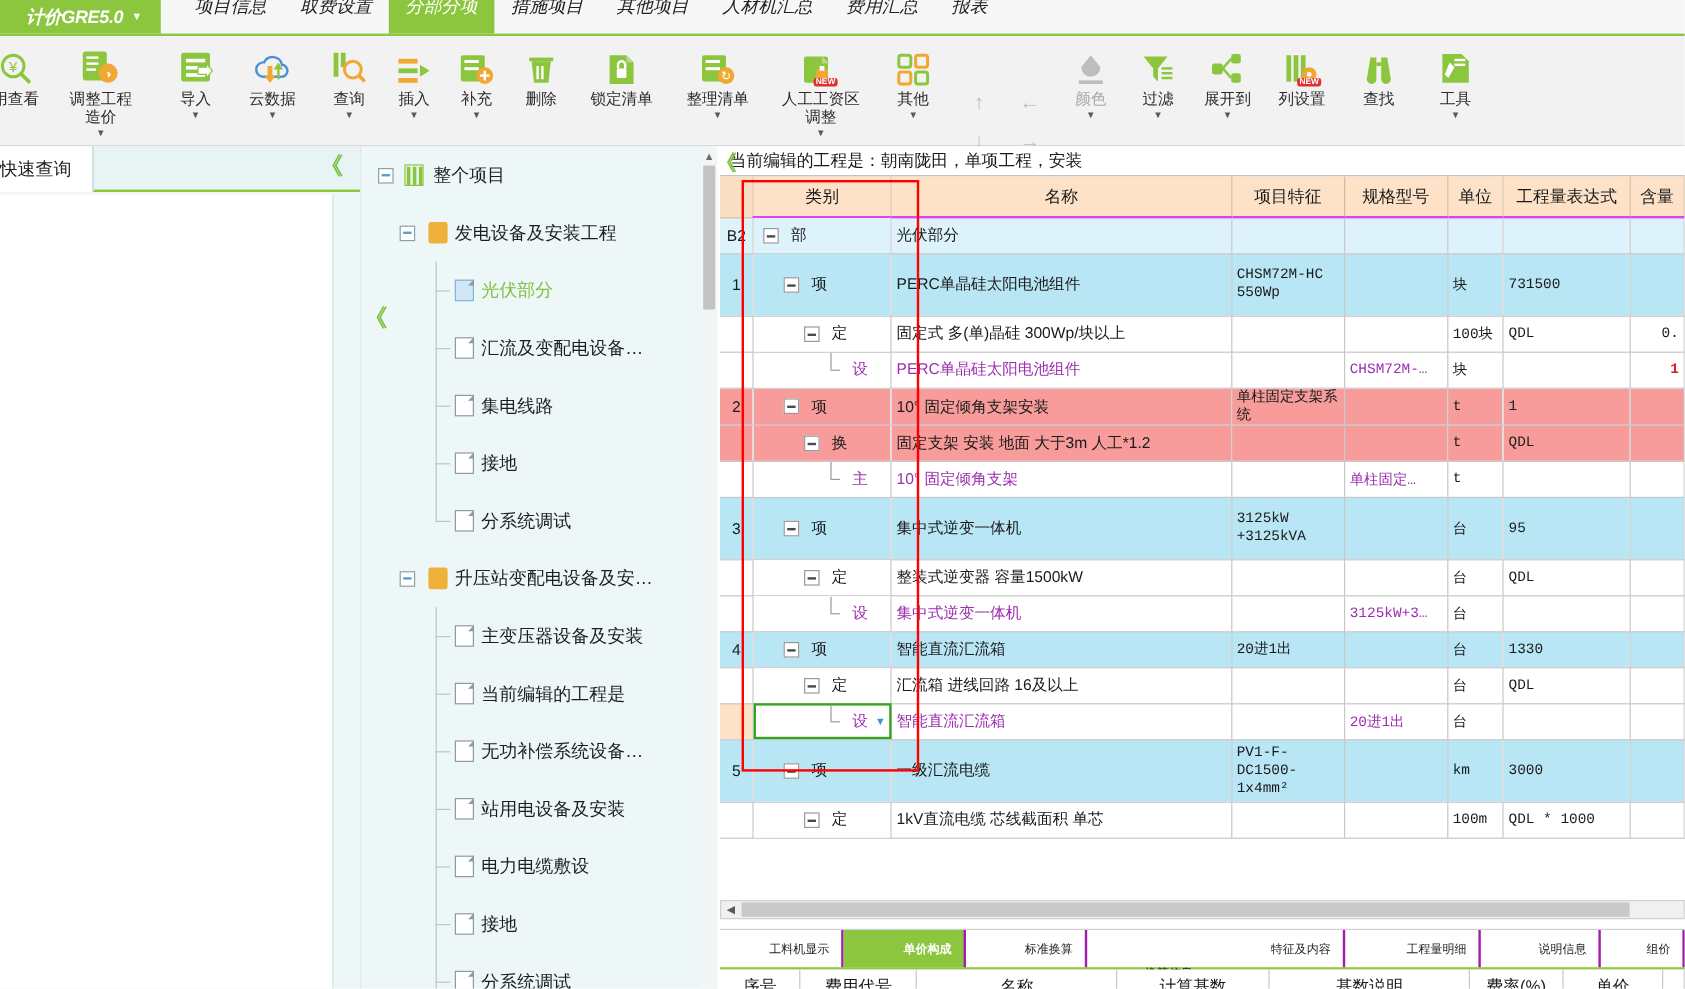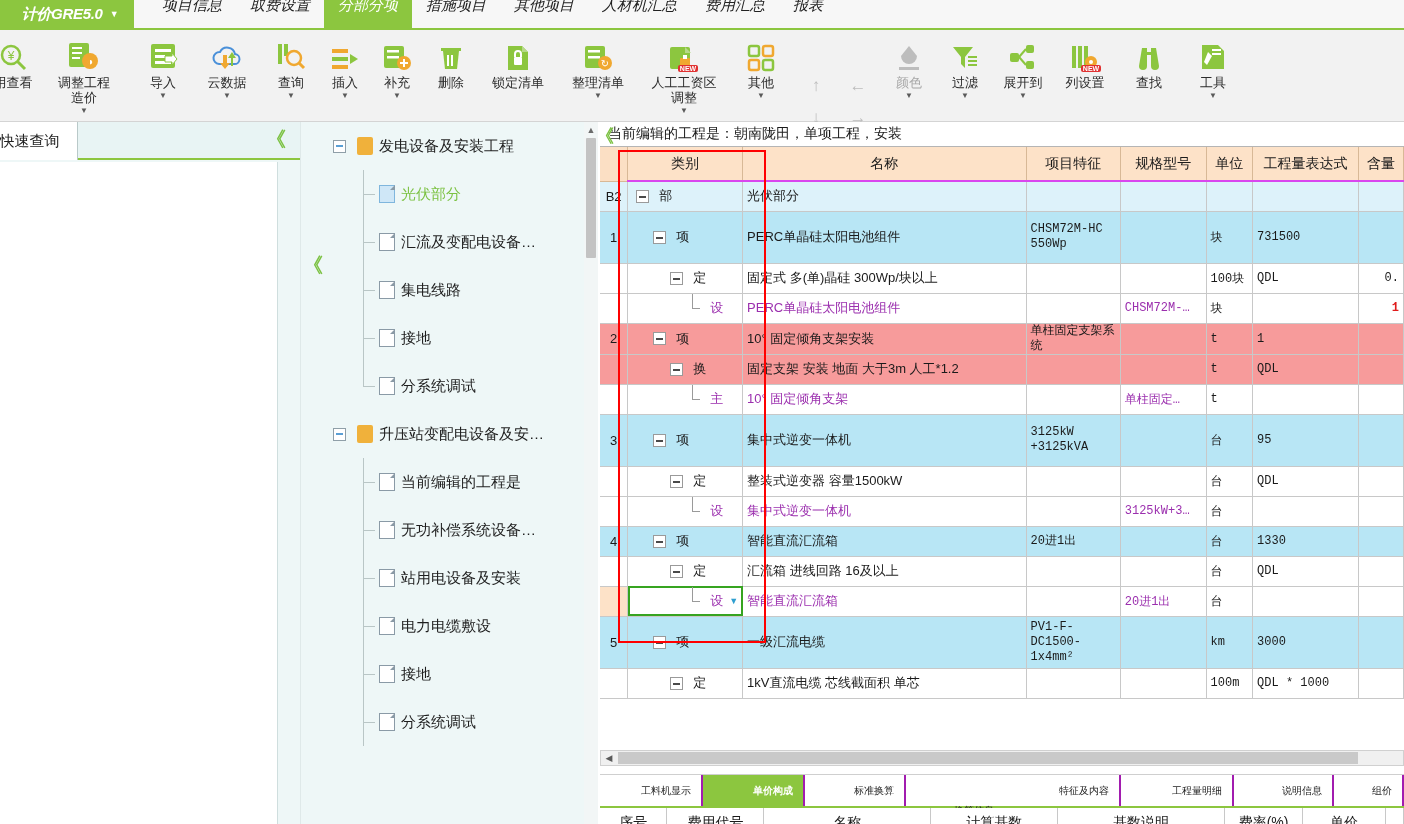--- a/index.html
+++ b/index.html
@@ -524,20 +524,25 @@
       </div>
       <div class="collapse-chev">《</div>
     </div>
     <div class="qbody"></div>
   </div>
 
   <div class="treepanel">
     <div class="tree-collapse">《</div>
     <div class="treelist" id="treelist">
         <div class="tnode">
+          <span class="exp" style="left: 14px;"></span>
+          <span class="ic ic-book" style="left: 36px;"></span>
+          <span class="tx" style="left: 60px;">整个项目</span>
+        </div>
+        <div class="tnode">
           <span class="exp" style="left: 32px;"></span>
           <span class="ic ic-folder" style="left: 56px;"></span>
           <span class="tx" style="left: 78px;">发电设备及安装工程</span>
         </div>
         <div class="tnode sel">
           <span class="tline-h" style="left: 62px; top: 24px; width: 12px;"></span>
           <span class="tline-v" style="left: 62px; top: 0px; height: 48px;"></span>
           <span class="ic ic-file blue" style="left: 78px;"></span>
           <span class="tx" style="left: 100px;">光伏部分</span>
         </div>
@@ -562,20 +567,26 @@
         <div class="tnode">
           <span class="tline-h" style="left: 62px; top: 24px; width: 12px;"></span>
           <span class="tline-v" style="left: 62px; top: 0px; height: 25px;"></span>
           <span class="ic ic-file" style="left: 78px;"></span>
           <span class="tx" style="left: 100px;">分系统调试</span>
         </div>
         <div class="tnode">
           <span class="exp" style="left: 32px;"></span>
           <span class="ic ic-folder" style="left: 56px;"></span>
           <span class="tx" style="left: 78px;">升压站变配电设备及安…</span>
+        </div>
+        <div class="tnode">
+          <span class="tline-h" style="left: 62px; top: 24px; width: 12px;"></span>
+          <span class="tline-v" style="left: 62px; top: 0px; height: 48px;"></span>
+          <span class="ic ic-file" style="left: 78px;"></span>
+          <span class="tx" style="left: 100px;">主变压器设备及安装</span>
         </div>
         <div class="tnode">
           <span class="tline-h" style="left: 62px; top: 24px; width: 12px;"></span>
           <span class="tline-v" style="left: 62px; top: 0px; height: 48px;"></span>
           <span class="ic ic-file" style="left: 78px;"></span>
           <span class="tx" style="left: 100px;">当前编辑的工程是</span>
         </div>
         <div class="tnode">
           <span class="tline-h" style="left: 62px; top: 24px; width: 12px;"></span>
           <span class="tline-v" style="left: 62px; top: 0px; height: 48px;"></span>

